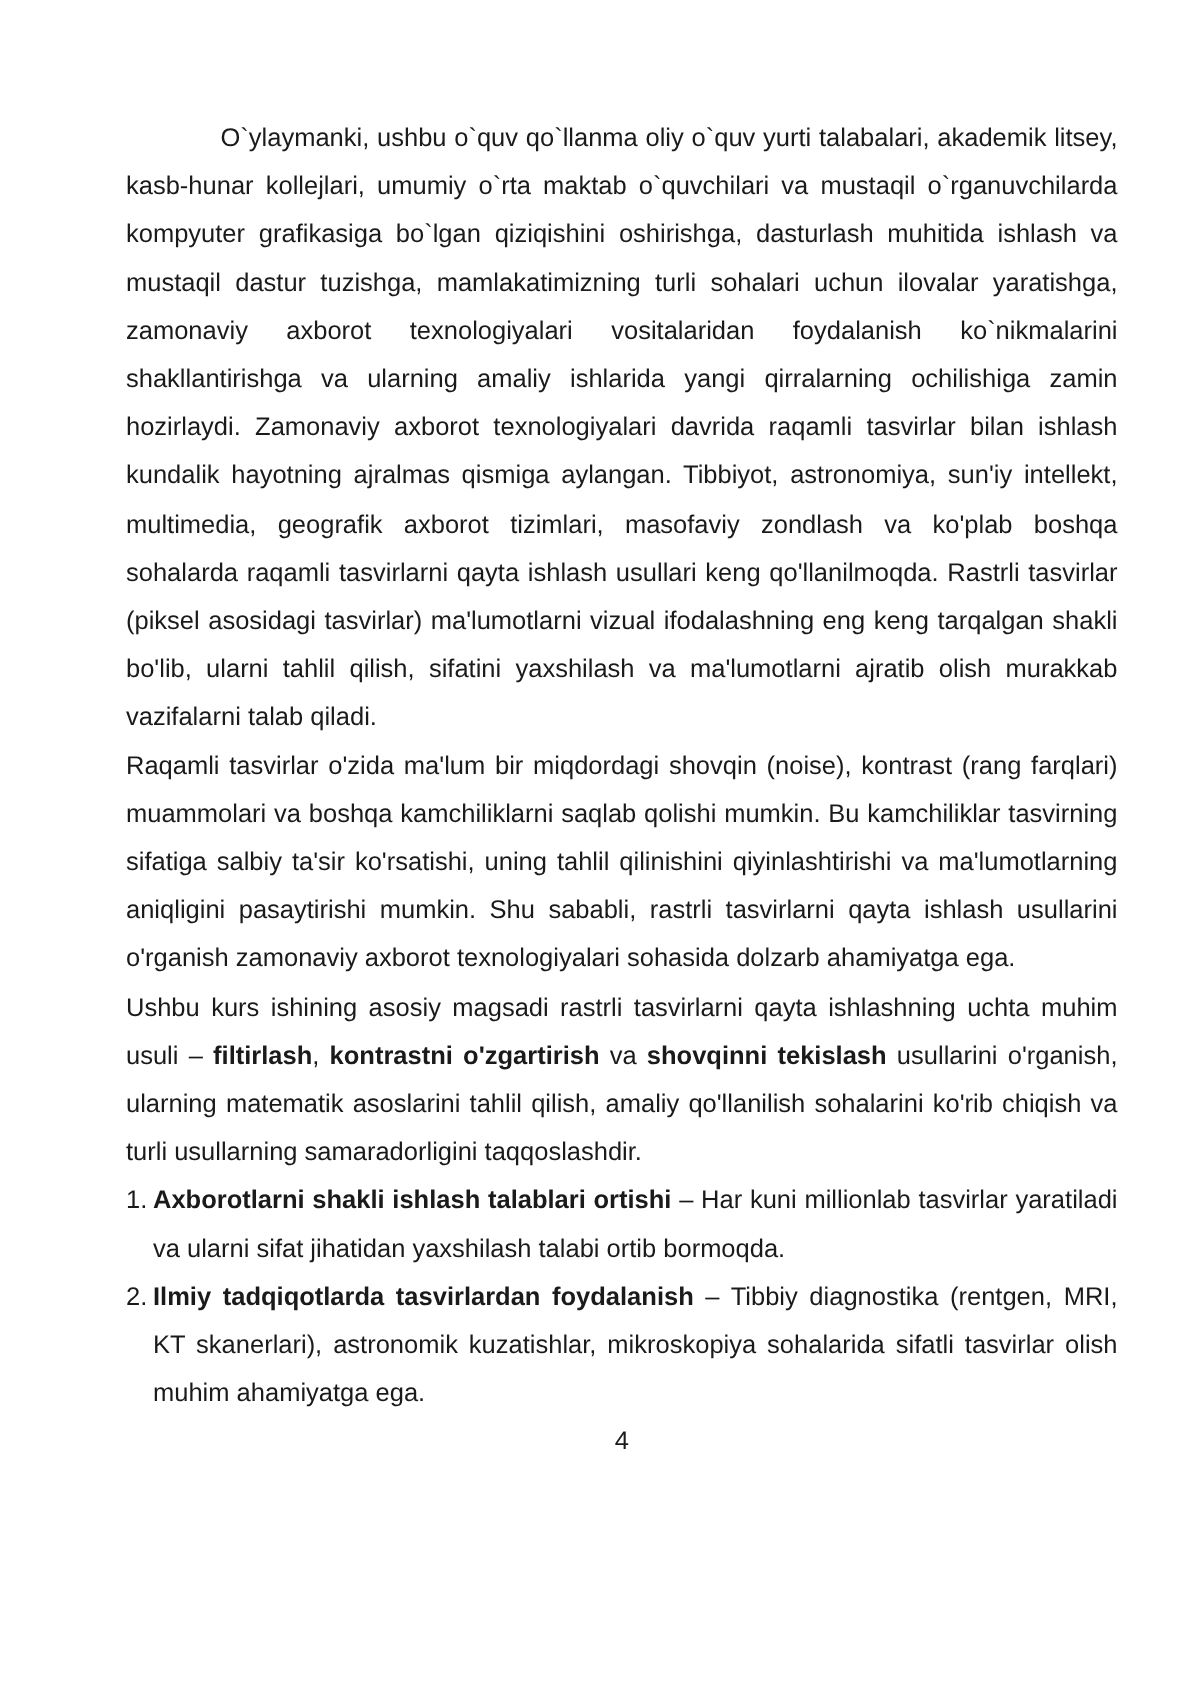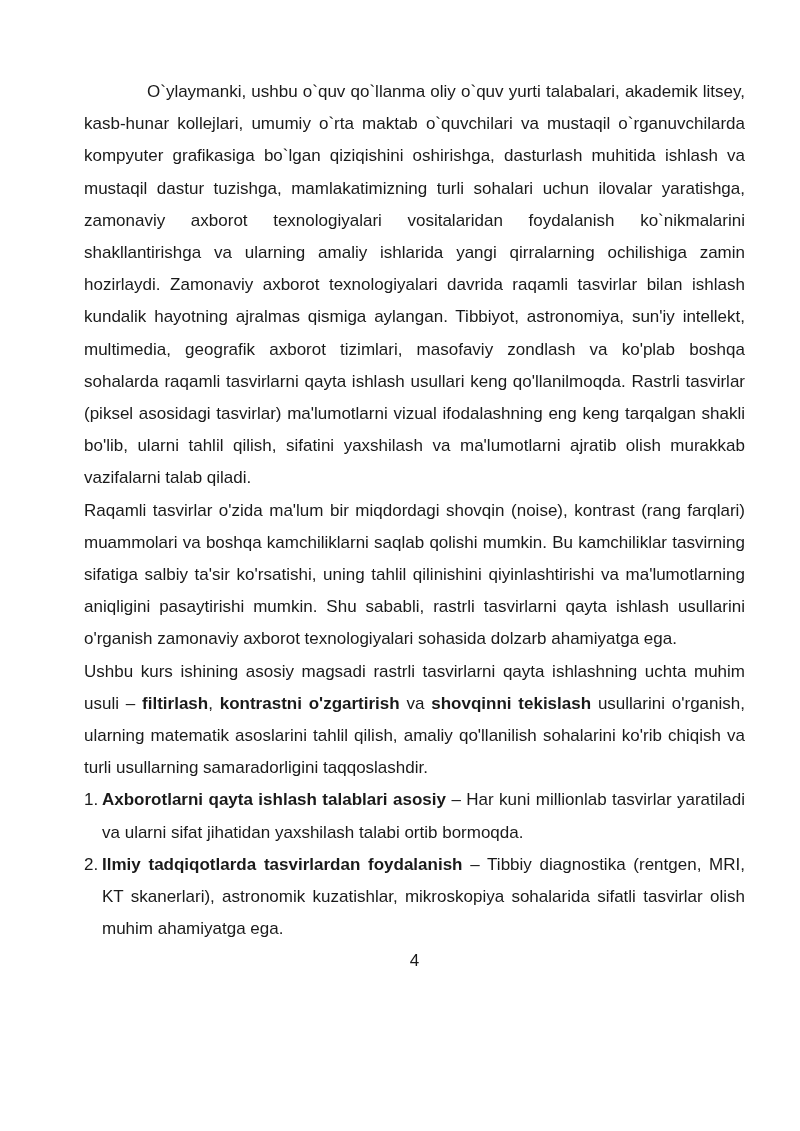--- a/index.html
+++ b/index.html
@@ -44,19 +44,19 @@
   }
 </style>
 </head>
 <body>
 
 <div class="page">
   <div id="doc-body">
       <p class="para para-indent"><span>O`ylaymanki, ushbu o`quv qo`llanma oliy o`quv yurti talabalari, akademik litsey, kasb-hunar kollejlari, umumiy o`rta maktab o`quvchilari va mustaqil o`rganuvchilarda kompyuter grafikasiga bo`lgan qiziqishini oshirishga, dasturlash muhitida ishlash va mustaqil dastur tuzishga, mamlakatimizning turli sohalari uchun ilovalar yaratishga, zamonaviy  axborot texnologiyalari  vositalaridan foydalanish ko`nikmalarini shakllantirishga va ularning amaliy ishlarida yangi qirralarning ochilishiga zamin hozirlaydi. Zamonaviy axborot texnologiyalari davrida raqamli tasvirlar bilan ishlash kundalik hayotning ajralmas qismiga aylangan. Tibbiyot, astronomiya, sun'iy intellekt, multimedia, geografik axborot tizimlari, masofaviy zondlash va ko'plab boshqa sohalarda raqamli tasvirlarni qayta ishlash usullari keng qo'llanilmoqda. Rastrli tasvirlar (piksel asosidagi tasvirlar) ma'lumotlarni vizual ifodalashning eng keng tarqalgan shakli bo'lib, ularni tahlil qilish, sifatini yaxshilash va ma'lumotlarni ajratib olish murakkab vazifalarni talab qiladi.</span></p>
       <p class="para"><span>Raqamli tasvirlar o'zida ma'lum bir miqdordagi shovqin (noise), kontrast (rang farqlari) muammolari va boshqa kamchiliklarni saqlab qolishi mumkin. Bu kamchiliklar tasvirning sifatiga salbiy ta'sir ko'rsatishi, uning tahlil qilinishini qiyinlashtirishi va ma'lumotlarning aniqligini pasaytirishi mumkin. Shu sababli, rastrli tasvirlarni qayta ishlash usullarini o'rganish zamonaviy axborot texnologiyalari sohasida dolzarb ahamiyatga ega.</span></p>
       <p class="para"><span>Ushbu kurs ishining asosiy magsadi rastrli tasvirlarni qayta ishlashning uchta muhim usuli  – </span><b>filtirlash</b><span>, </span><b>kontrastni  o'zgartirish</b><span> va </span><b>shovqinni  tekislash</b><span> usullarini o'rganish, ularning matematik asoslarini tahlil qilish, amaliy qo'llanilish sohalarini ko'rib chiqish va turli usullarning samaradorligini taqqoslashdir.</span></p>
-      <div class="list-item"><span class="list-marker">1.</span><span><b>Axborotlarni qayta ishlash talablari asosiy</b><span> – Har kuni millionlab tasvirlar yaratiladi va ularni sifat jihatidan yaxshilash talabi ortib bormoqda.</span></span></div>
+      <div class="list-item"><span class="list-marker">1.</span><span><b>Axborotlarni shakli ishlash talablari ortishi</b><span> – Har kuni millionlab tasvirlar yaratiladi va ularni sifat jihatidan yaxshilash talabi ortib bormoqda.</span></span></div>
       <div class="list-item"><span class="list-marker">2.</span><span><b>Ilmiy tadqiqotlarda tasvirlardan foydalanish</b><span> – Tibbiy diagnostika (rentgen, MRI, KT skanerlari), astronomik kuzatishlar, mikroskopiya sohalarida sifatli tasvirlar olish muhim ahamiyatga ega.</span></span></div>
     </div>
   <div class="page-footer">
     <span>4</span>
   </div>
 </div>
 
 </body></html>

